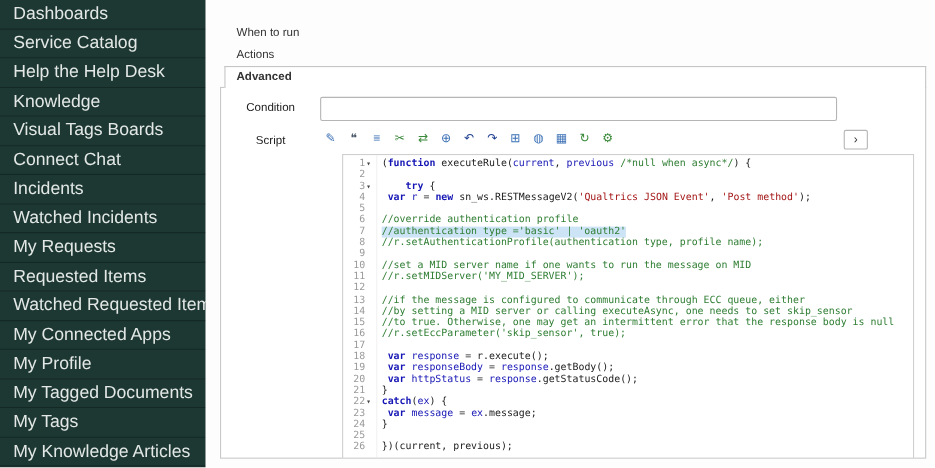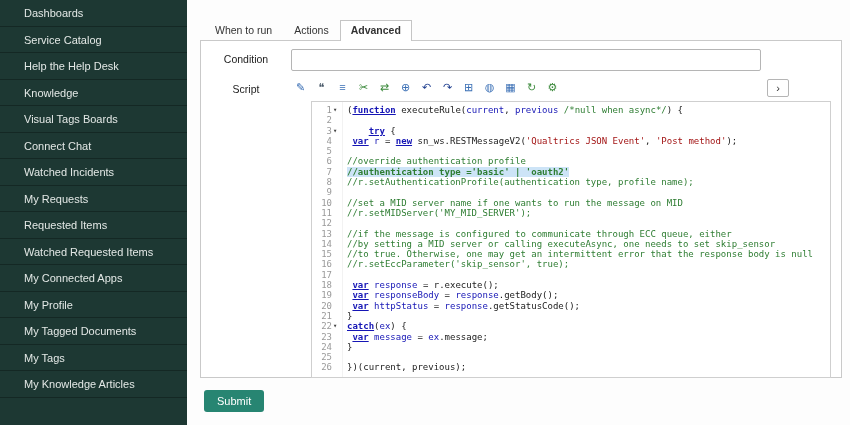--- a/index.html
+++ b/index.html
@@ -2,28 +2,28 @@
 <html style="--sidebar-bg: #1d3833; --accent: #278572; --selection: #cde4f7; --kw: #1515b5; --def: #1515b5; --str: #a31515; --com: #2e7d32; --plain: #1a1a1a;"><head>
 <meta charset="utf-8">
 <style>
   * { margin:0; padding:0; box-sizing:border-box; }
   html,body { width:850px; height:425px; overflow:hidden; background:#fff;
               font-family:"Liberation Sans", sans-serif; }
   .app { display:flex; width:850px; height:425px; }
 
   
   .sidebar { width:187px; flex-shrink:0; background:var(--sidebar-bg,#1d3833); overflow:hidden; }
-  .sidebar-item { height:26.5px; line-height:26.5px; padding:0 24px; font-size:11px;
+  .sidebar-item { height:26.5px; line-height:26.5px; padding:0 12px; font-size:16px;
                   color:#e3e8e6; border-bottom:1px solid rgba(0,0,0,0.28);
                   white-space:nowrap; cursor:pointer; }
 
   
   .main { flex:1; background:#fdfdfd; padding:20px 8px 0 13px; position:relative; }
 
-  .tabs { display:flex; margin-left:4px; position:relative; z-index:2; }
+  .tabs { display:flex; margin-left:4px; position:relative; z-index:2;flex-direction:column; }
   .tab { font-size:10.5px; color:#333; padding:3px 10px 4px; cursor:pointer;
          border:1px solid transparent; border-bottom:none; }
   .tab.active { background:#fff; border-color:#c5c5c5; margin-bottom:-1px; font-weight:bold; }
 
   .panel { border:1px solid #c9c9c9; background:#fff; padding:8px 10px; height:338px; }
 
   .form-row { display:flex; margin-bottom:8px; }
   .form-label { width:80px; text-align:center; padding-right:10px; padding-top:4px;
                 font-size:10.5px; color:#222; flex-shrink:0; }
   .condition-input { width:470px; height:22px; border:1px solid #b5b5b5; border-radius:2px;
@@ -41,42 +41,43 @@
   .editor { margin-left:20px; width:520px; height:277px; border:1px solid #cfcfcf;
             background:#fff; display:flex; overflow:hidden;
             font-family:"DejaVu Sans Mono", monospace; font-size:9px; line-height:10.3px; }
   .gutter { width:31px; flex-shrink:0; border-right:1px solid #f2f2f2; padding-top:3px;
             color:#9a9a9a; }
   .gl { display:flex; justify-content:flex-end; height:10.3px; }
   .gl .num { padding-right:1px; }
   .gl .fold { width:9px; color:#444; font-size:7px; line-height:10.3px; cursor:pointer; }
   .code { flex:1; padding:3px 0 0 4px; white-space:pre; overflow:hidden; }
   .cl { height:10.3px; cursor:text; }
-  .selhl { background:var(--selection,#cde4f7);font-weight:bold; }
-  .tok-k { color:var(--kw,#1515b5); font-weight:bold;text-decoration:underline; }
+  .selhl { background:var(--selection,#cde4f7); }
+  .tok-k { color:var(--kw,#1515b5); font-weight:bold; }
   .tok-d { color:var(--def,#1515b5); }
   .tok-s { color:var(--str,#a31515); }
   .tok-c { color:var(--com,#2e7d32); }
   .tok-p { color:var(--plain,#1a1a1a); }
 
   .submit-btn { margin:12px 0 0 4px; background:var(--accent,#278572); color:#fff; border:none;
                 border-radius:3px; font-size:11px; padding:5px 13px; cursor:pointer;
                 font-family:Liberation Sans, sans-serif; }
 </style>
 </head>
 <body>
 
 <div class="app">
   <aside class="sidebar">
       <div class="sidebar-item">Dashboards</div>
       <div class="sidebar-item">Service Catalog</div>
       <div class="sidebar-item">Help the Help Desk</div>
       <div class="sidebar-item">Knowledge</div>
       <div class="sidebar-item">Visual Tags Boards</div>
       <div class="sidebar-item">Connect Chat</div>
+      <div class="sidebar-item">Incidents</div>
       <div class="sidebar-item">Watched Incidents</div>
       <div class="sidebar-item">My Requests</div>
       <div class="sidebar-item">Requested Items</div>
       <div class="sidebar-item">Watched Requested Items</div>
       <div class="sidebar-item">My Connected Apps</div>
       <div class="sidebar-item">My Profile</div>
       <div class="sidebar-item">My Tagged Documents</div>
       <div class="sidebar-item">My Tags</div>
       <div class="sidebar-item">My Knowledge Articles</div>
     </aside>

